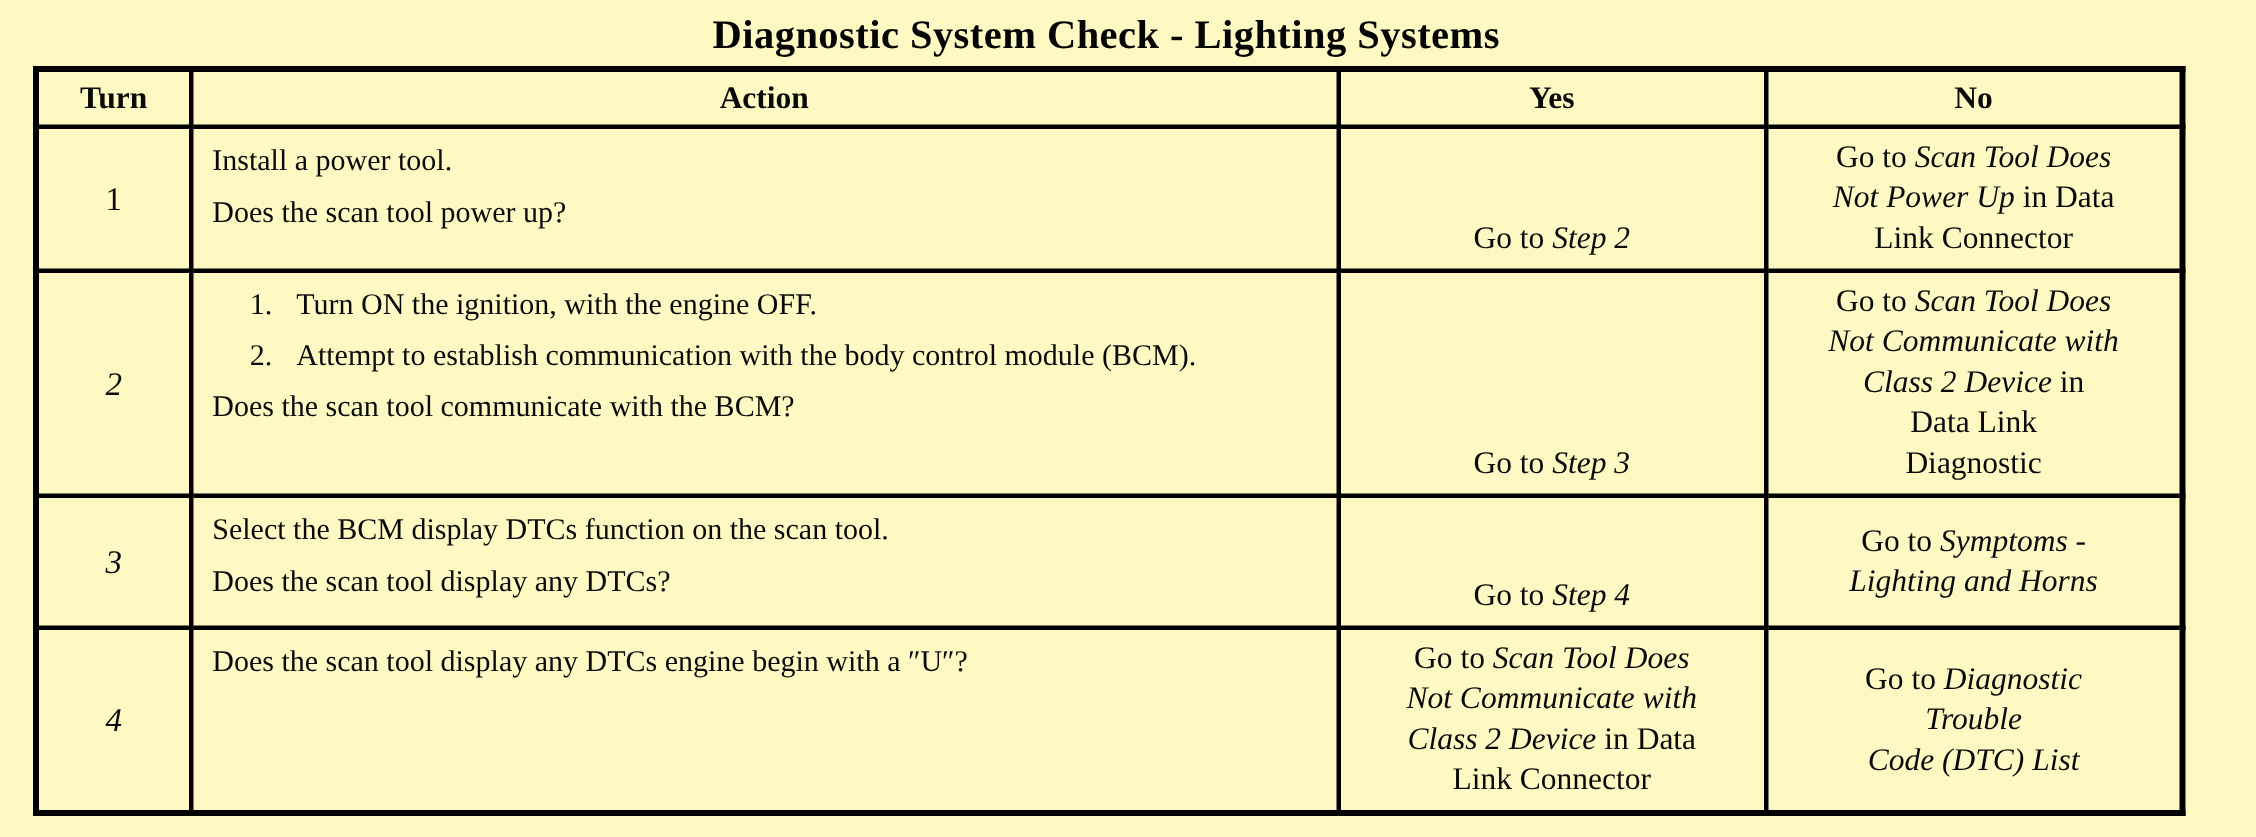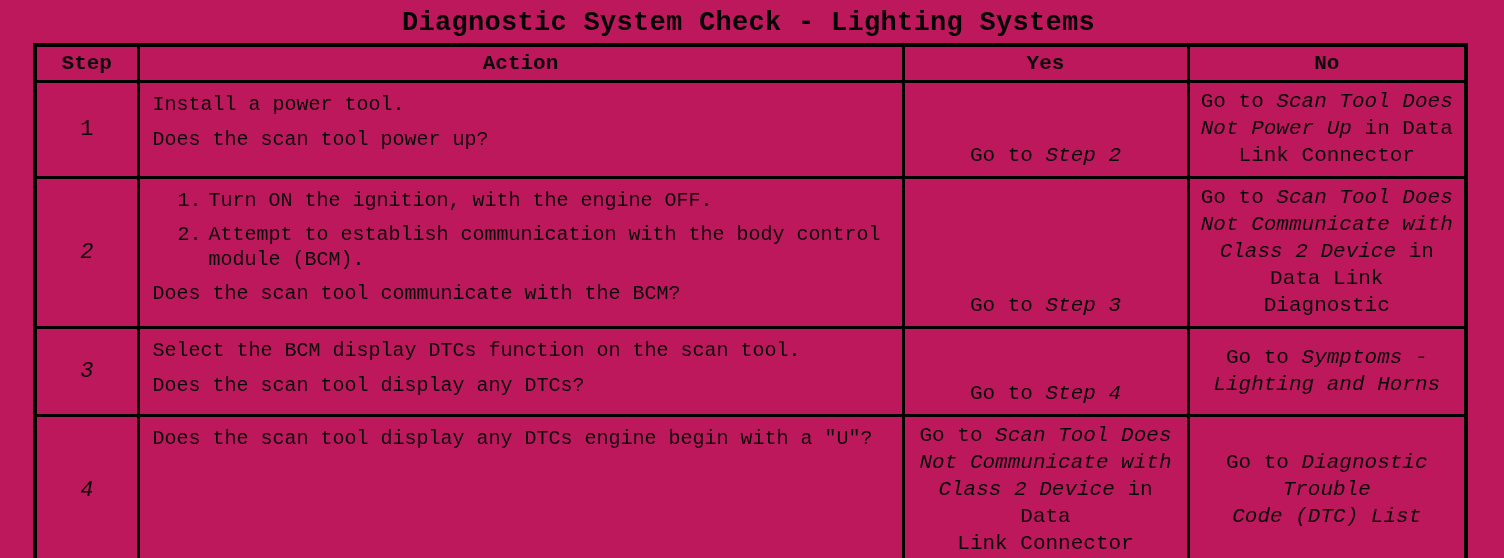--- a/index.html
+++ b/index.html
@@ -1,25 +1,24 @@
 <!DOCTYPE html>
 <html><head>
 <meta charset="utf-8">
 <style>
   * { box-sizing: border-box; }
   html, body { margin: 0; padding: 0; background: #ffffff; }
   .page {
     position: relative;
     width: 1504px;
     height: 558px;
-    background: #be185d;
+    background: #fef9c3;
     color: #000000;
-    font-family: Liberation Mono, monospace;
+    font-family: Liberation Serif, serif;
     overflow: hidden;
-    padding-left: 11px;
   }
   .doc-title {
     margin: 8px 0 0 22px;
     width: 1431px;
     text-align: center;
     font-size: 27px;
     font-weight: bold;
     letter-spacing: 0.3px;
     color: #050505;
   }
@@ -79,21 +78,21 @@
   <h1 class="doc-title">Diagnostic System Check - Lighting Systems</h1>
   <table class="diag-table">
     <colgroup>
       <col style="width:103px">
       <col style="width:765px">
       <col style="width:285px">
       <col style="width:278px">
     </colgroup>
     <thead>
       <tr>
-        <th>Step</th>
+        <th>Turn</th>
         <th>Action</th>
         <th>Yes</th>
         <th>No</th>
       </tr>
     </thead>
     <tbody id="tbody">
         <tr class="row-0">
           <td class="step-cell"><span>1</span></td>
           <td class="action-cell">
             <div class="para">Install a power tool.</div>

